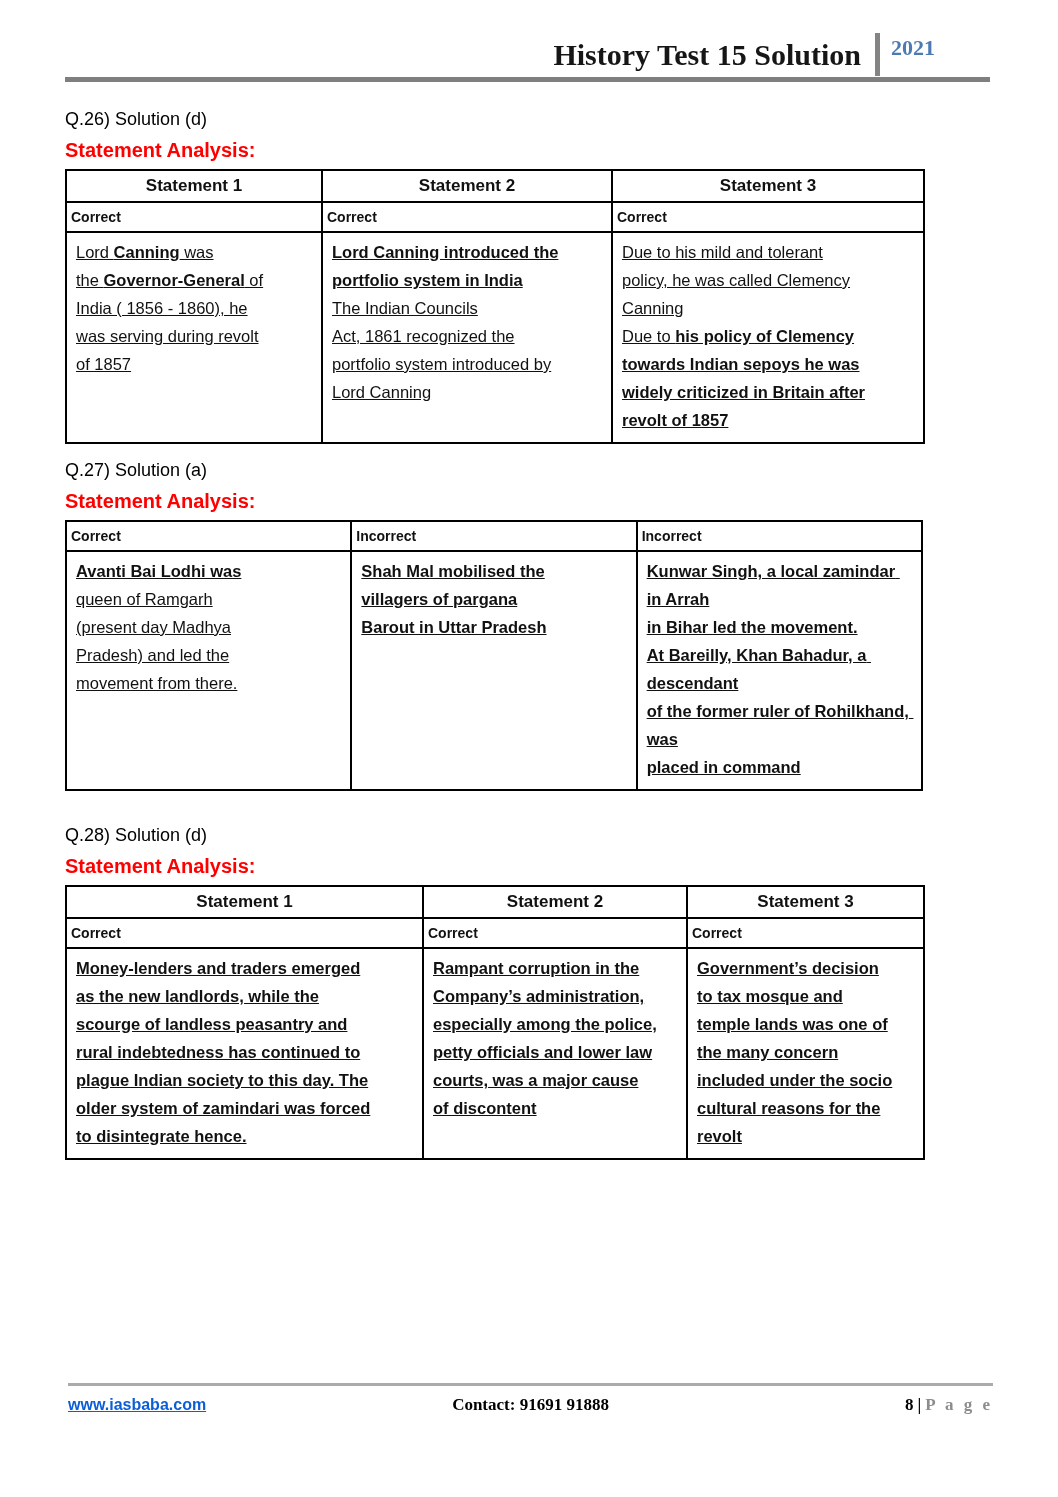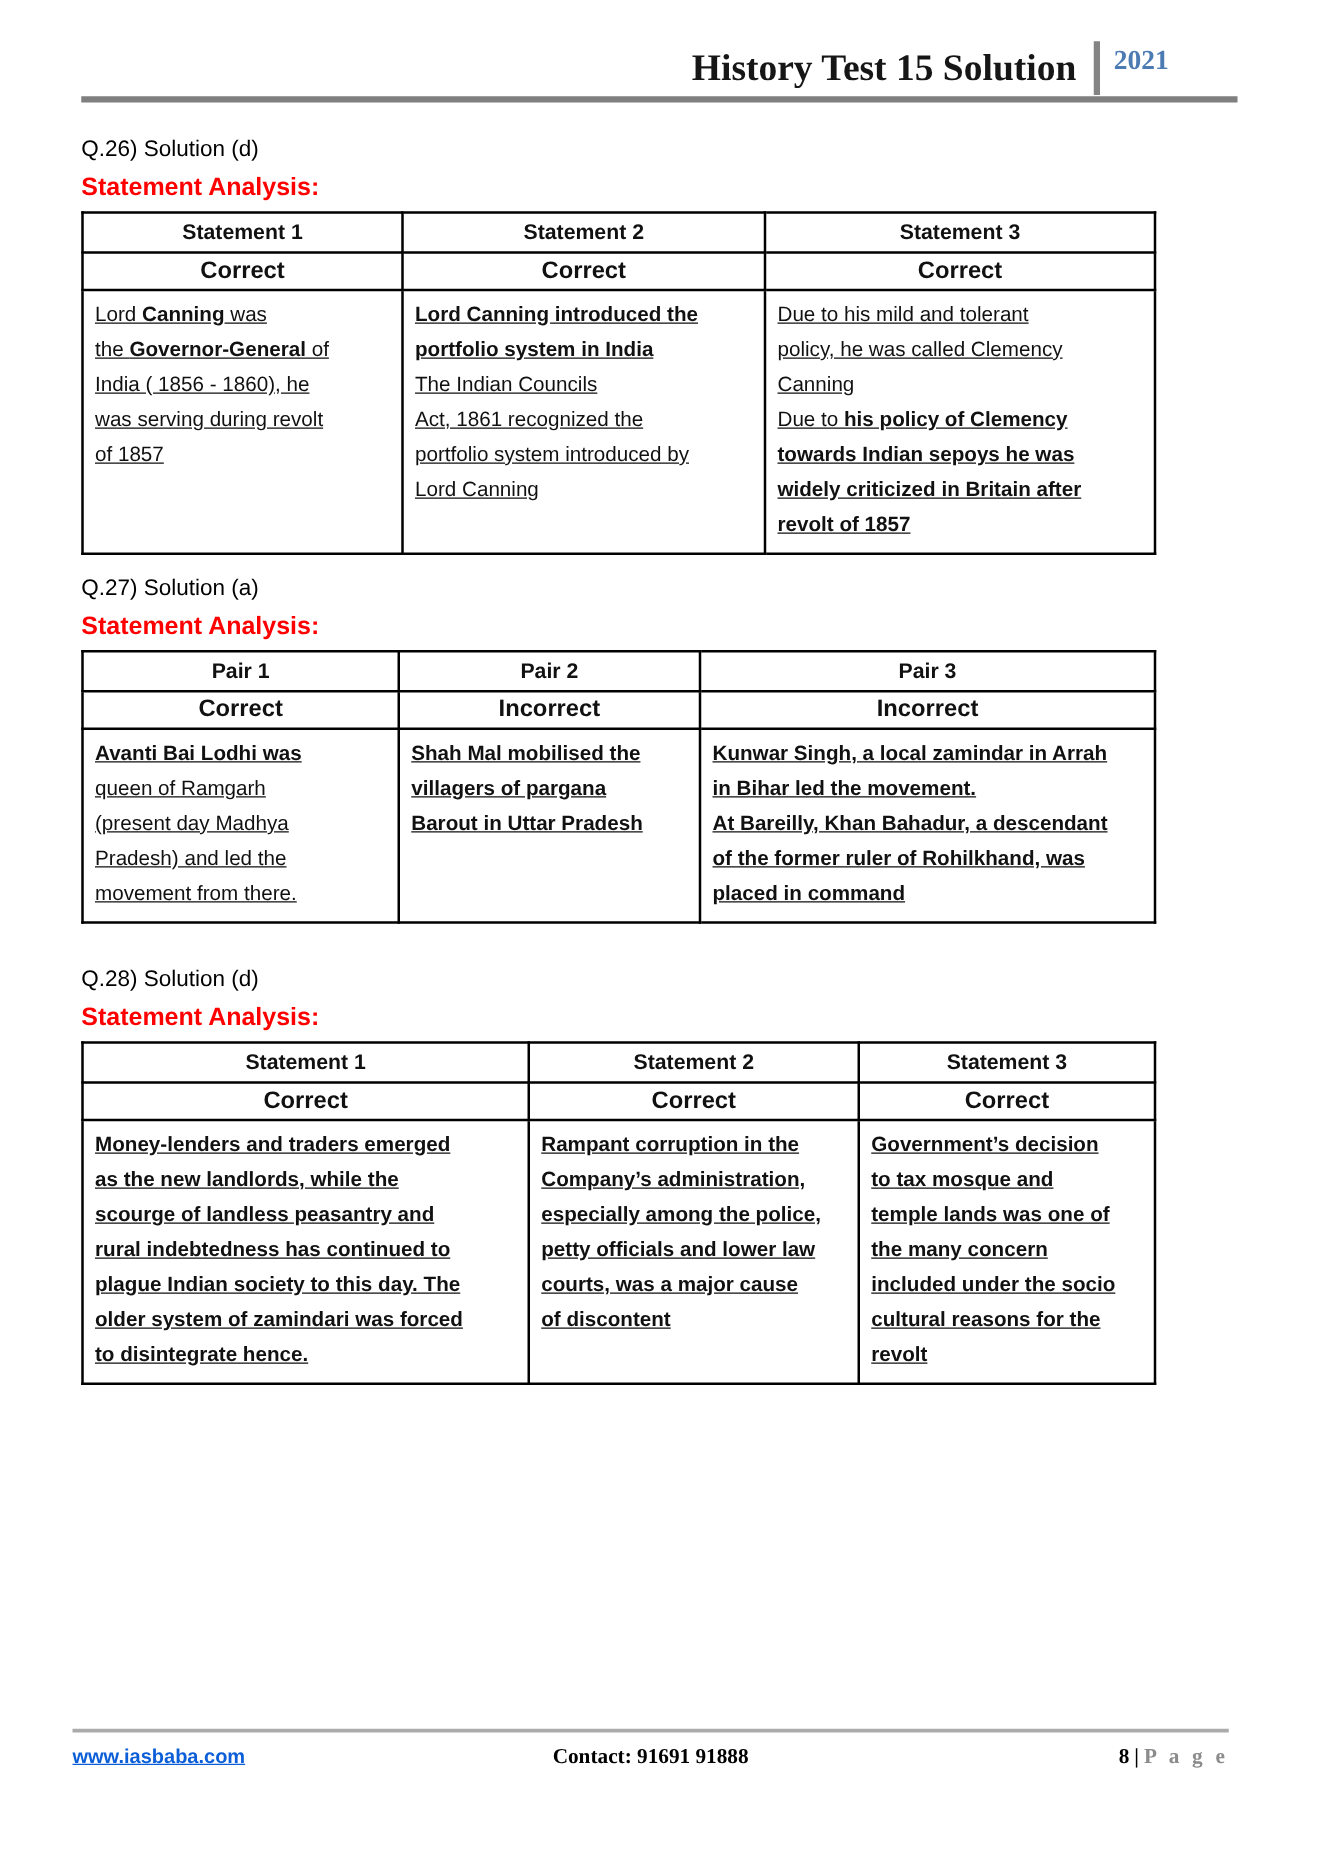--- a/index.html
+++ b/index.html
@@ -37,40 +37,40 @@
 
   table.sol-table {
     border-collapse:collapse; table-layout:fixed; width:858px;
     border:2px solid #000;
   }
   table.sol-table th, table.sol-table td { border:2px solid #000; }
   table.sol-table th {
     font-size:17px; font-weight:bold; text-align:center;
     padding:4px 4px; height:32px;
   }
-  td.verdict { font-size:19px; font-weight:bold; text-align:center; padding:3px 4px; height:30px; }
+  td.verdict { font-size:14px; font-weight:bold; text-align:left; padding:3px 4px; height:30px; }
   td.cell {
     vertical-align:top; text-align:left;
     font-size:16.5px; line-height:28px;
     padding:5px 8px 8px 9px;
     white-space:pre-wrap;
     text-decoration:underline;
   }
   .b { font-weight:bold; }
 
   .t1 .c1{width:256px} .t1 .c2{width:290px} .t1 .c3{width:312px}
   .t2 .c1{width:253px} .t2 .c2{width:241px} .t2 .c3{width:364px}
   .t3 .c1{width:357px} .t3 .c2{width:264px} .t3 .c3{width:237px}
 
   
   .doc-footer {
-    position:absolute; top:1383px; left:58px; width:925px;
+    position:absolute; top:1383px; left:68px; width:925px;
     border-top:3px solid #ababab;
     padding-top:9px;
-    display:flex; align-items:baseline;
+    display:flex; align-items:baseline;justify-content:flex-end;
   }
   .footer-left { flex:1; }
   .website-link {
     color:#0B5ED7; font-weight:bold; font-size:16px;
     text-decoration:underline; cursor:pointer;
   }
   .footer-center {
     flex:1; text-align:center;
     font-family:"Liberation Serif", serif; font-weight:bold; font-size:17px; color:#000;
   }
@@ -130,25 +130,20 @@
 widely criticized in Britain after
 revolt of 1857</span></td>
     </tr>
   </tbody>
     </table>
 
   <div class="q-heading q27-heading">Q.27) Solution (a)</div>
   <div class="analysis-label">Statement Analysis:</div>
   <table class="sol-table t2">
     <tbody>
-        <tr>
-      <th class="c1">Pair 1</th>
-      <th class="c2">Pair 2</th>
-      <th class="c3">Pair 3</th>
-    </tr>
     <tr>
       <td class="verdict">Correct</td>
       <td class="verdict">Incorrect</td>
       <td class="verdict">Incorrect</td>
     </tr>
     <tr>
       <td class="cell"><span class="b">Avanti Bai Lodhi was</span><span>
 queen of Ramgarh
 (present day Madhya
 Pradesh) and led the

